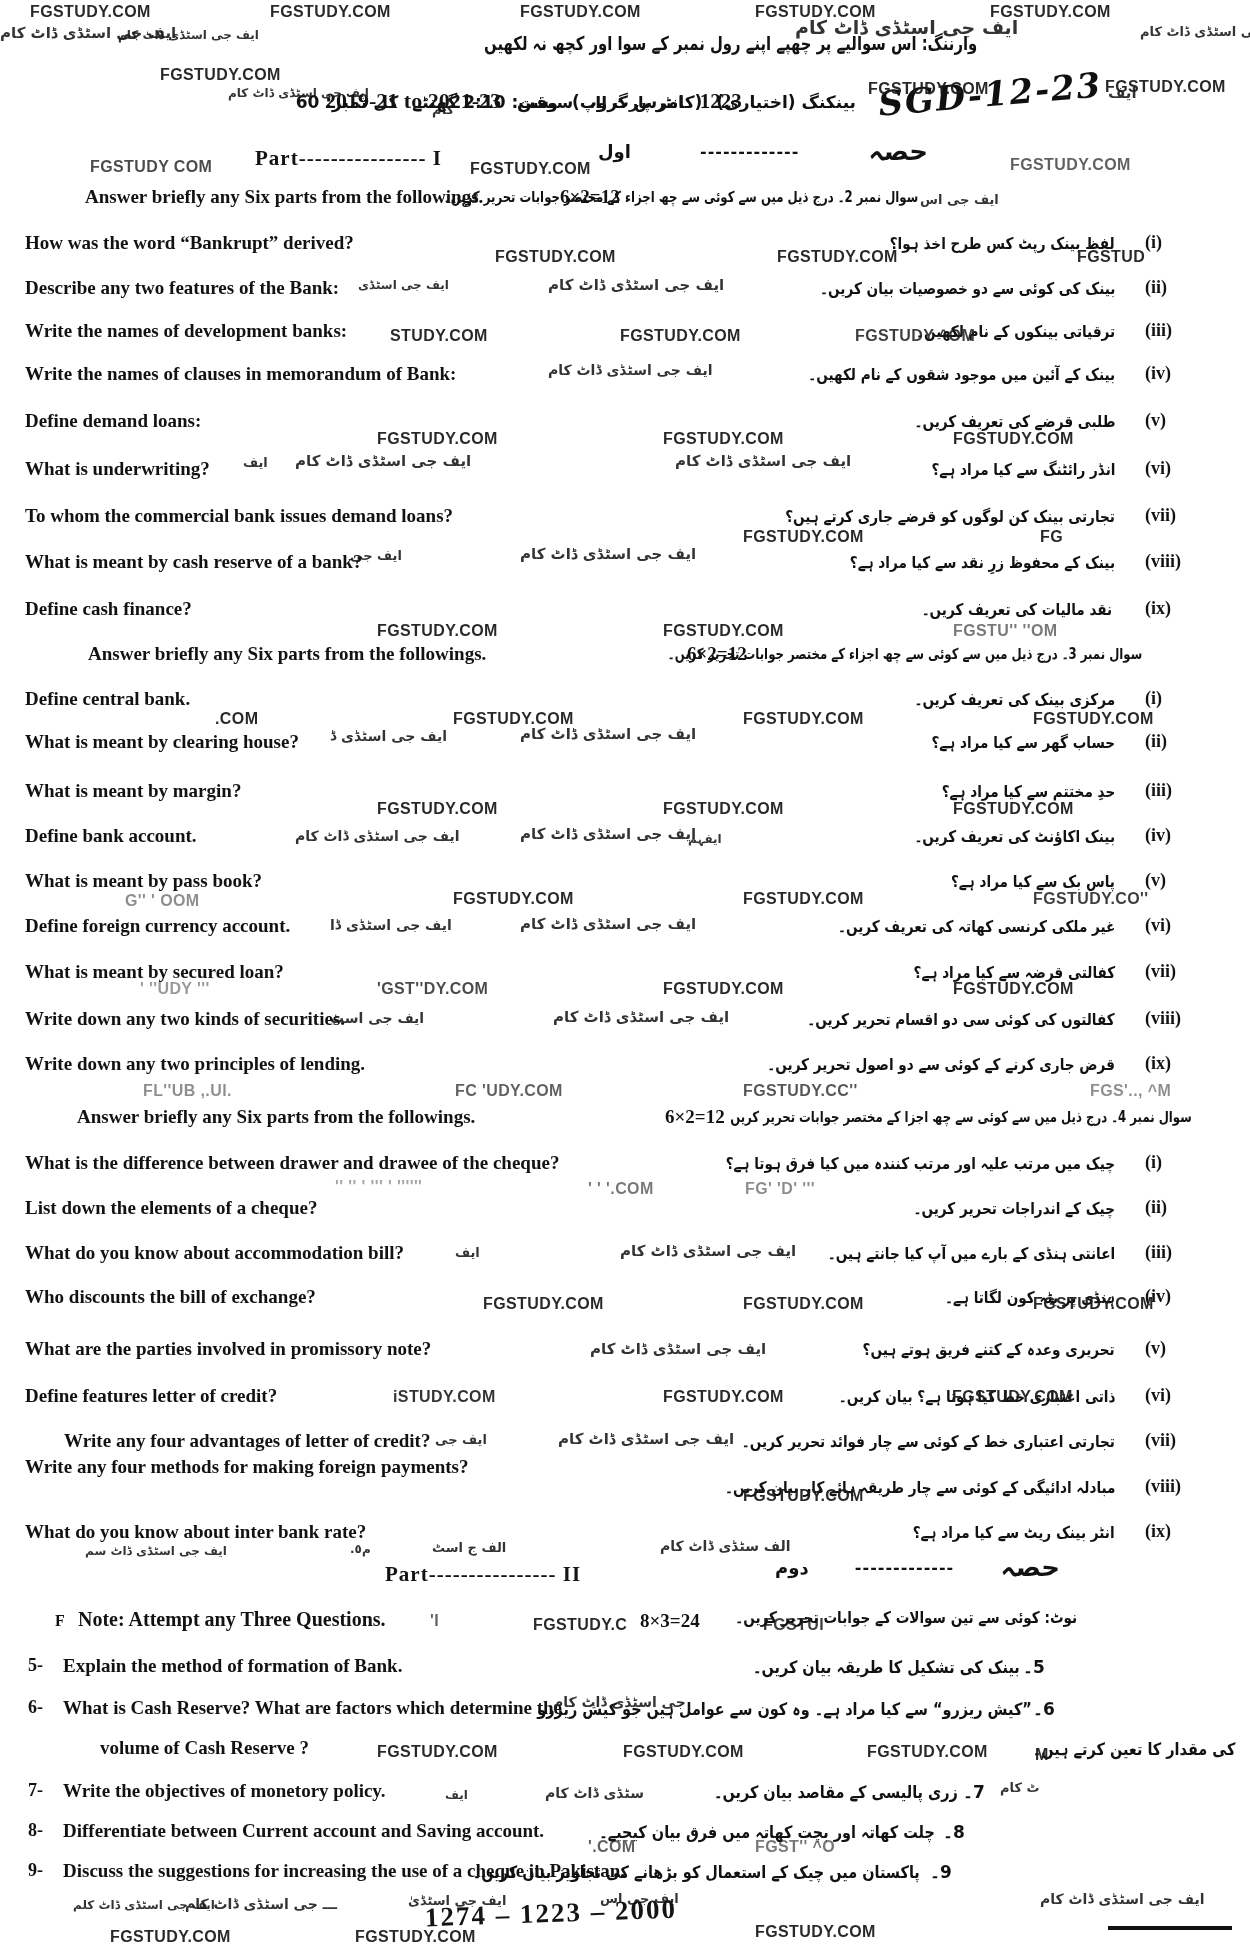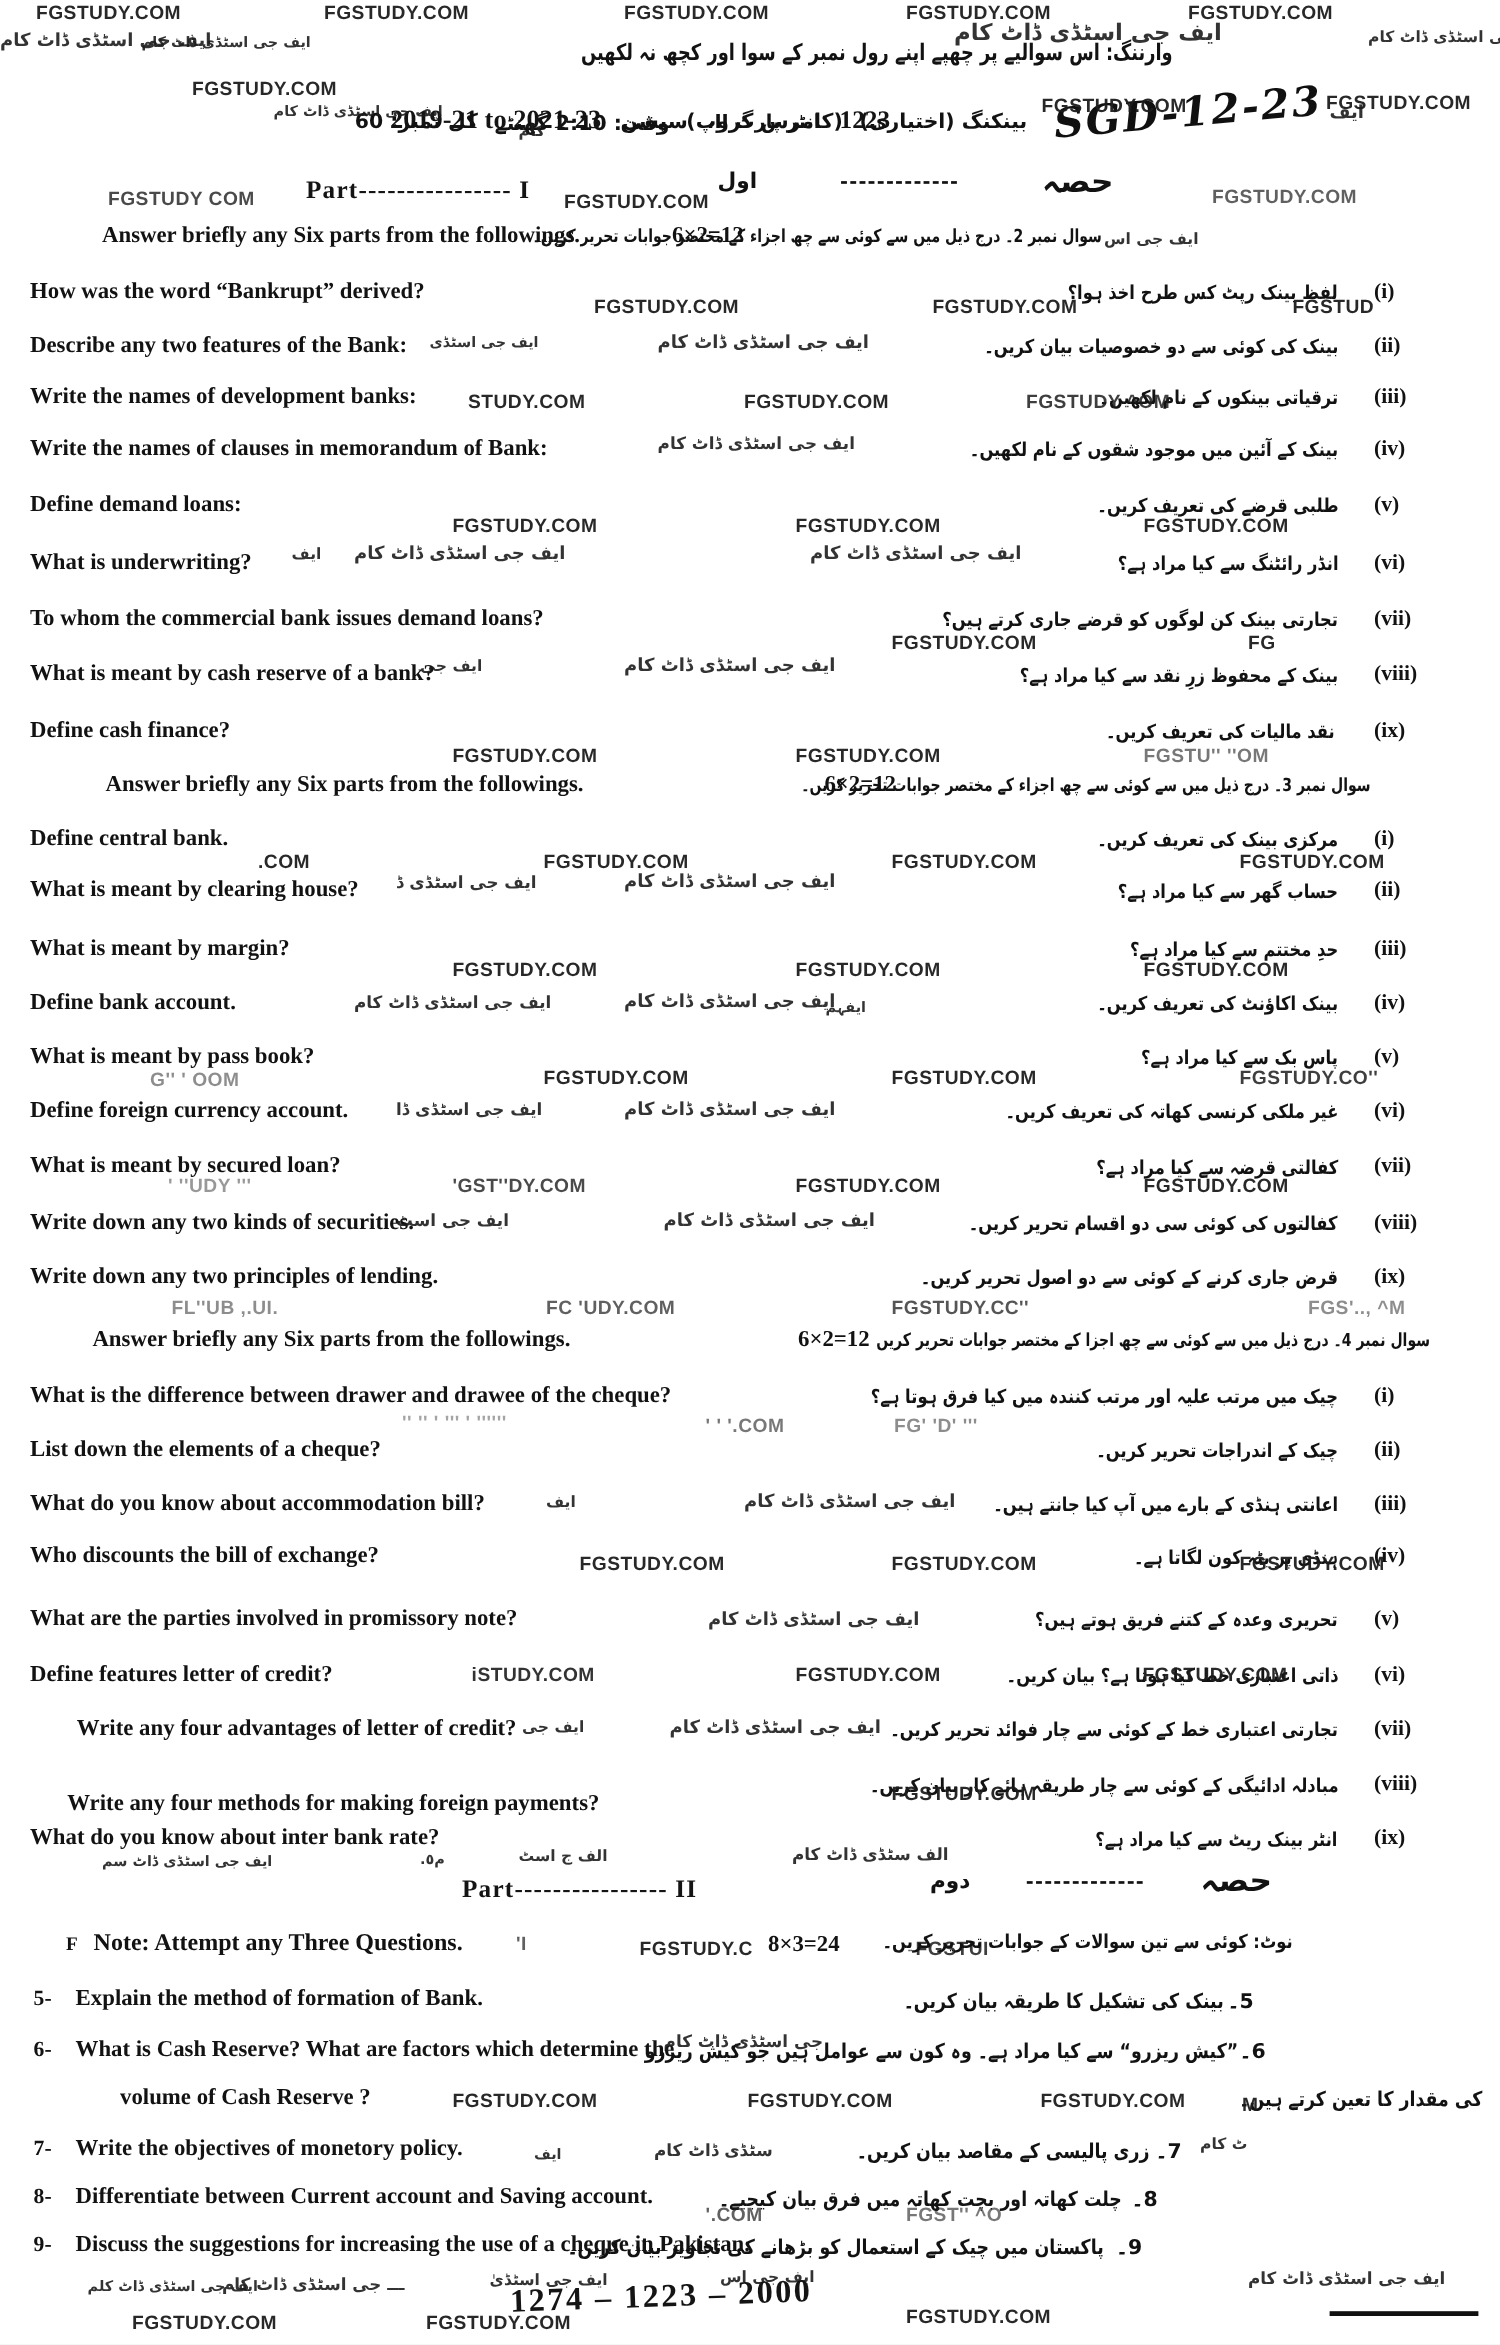--- a/index.html
+++ b/index.html
@@ -150,21 +150,21 @@
       <div class="abs q-num" style="top: 1286px; left: 1145px;">(iv)</div>
       <div class="abs q-en" style="top: 1338px; left: 25px;">What are the parties involved in promissory note?</div>
       <div class="abs ur ur-q" style="top: 1340px; right: 135px;"><span class="fit">تحریری وعدہ کے کتنے فریق ہوتے ہیں؟</span></div>
       <div class="abs q-num" style="top: 1338px; left: 1145px;">(v)</div>
       <div class="abs q-en" style="top: 1385px; left: 25px;">Define features letter of credit?</div>
       <div class="abs ur ur-q" style="top: 1387px; right: 135px;"><span class="fit">ذاتی اعتباری خط کیا ہوتا ہے؟ بیان کریں۔</span></div>
       <div class="abs q-num" style="top: 1385px; left: 1145px;">(vi)</div>
       <div class="abs q-en" style="top: 1430px; left: 25px; margin-left: 39px;">Write any four advantages of letter of credit?</div>
       <div class="abs ur ur-q" style="top: 1432px; right: 135px;"><span class="fit">تجارتی اعتباری خط کے کوئی سے چار فوائد تحریر کریں۔</span></div>
       <div class="abs q-num" style="top: 1430px; left: 1145px;">(vii)</div>
-      <div class="abs q-en" style="top: 1492px; left: 25px; margin-left: 31px;">Write any four methods for making foreign payments?</div>
+      <div class="abs q-en" style="top: 1456px; left: 25px;">Write any four methods for making foreign payments?</div>
       <div class="abs ur ur-q" style="top: 1478px; right: 135px;"><span class="fit">مبادلہ ادائیگی کے کوئی سے چار طریقہ ہائے کار بیان کریں۔</span></div>
       <div class="abs q-num" style="top: 1476px; left: 1145px;">(viii)</div>
       <div class="abs q-en" style="top: 1521px; left: 25px;">What do you know about inter bank rate?</div>
       <div class="abs ur ur-q" style="top: 1523px; right: 135px;"><span class="fit">انٹر بینک ریٹ سے کیا مراد ہے؟</span></div>
       <div class="abs q-num" style="top: 1521px; left: 1145px;">(ix)</div>
       <div class="abs q-num" style="top: 1655px; left: 28px;">5-</div>
       <div class="abs q-en" style="top: 1655px; left: 63px;">Explain the method of formation of Bank.</div>
       <div class="abs ur ur-q" style="top: 1657px; right: 230px; font-size: 17px;"><span class="fit">بینک کی تشکیل کا طریقہ بیان کریں۔</span></div>
       <div class="abs ur ur-q" style="top: 1657px; left: 1023px; font-size: 17px;">5۔</div>
       <div class="abs q-num" style="top: 1697px; left: 28px;">6-</div>

